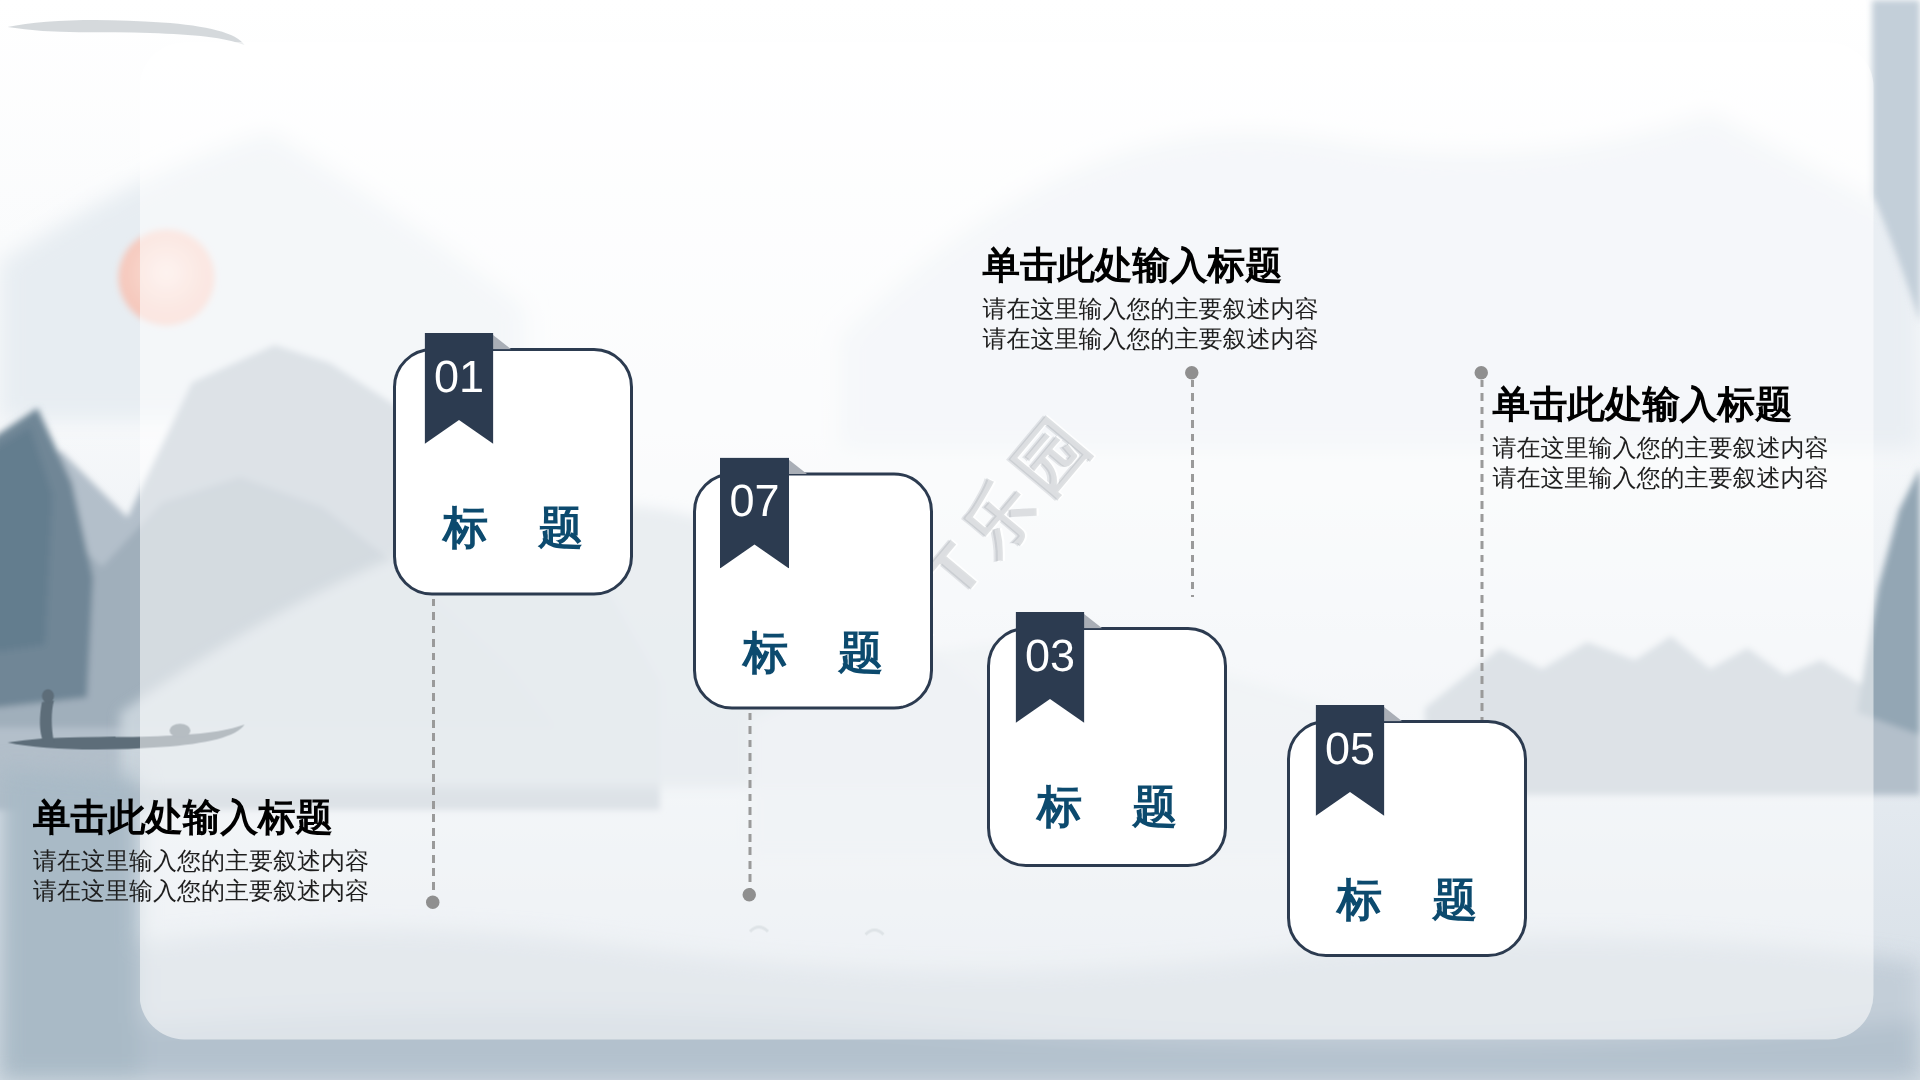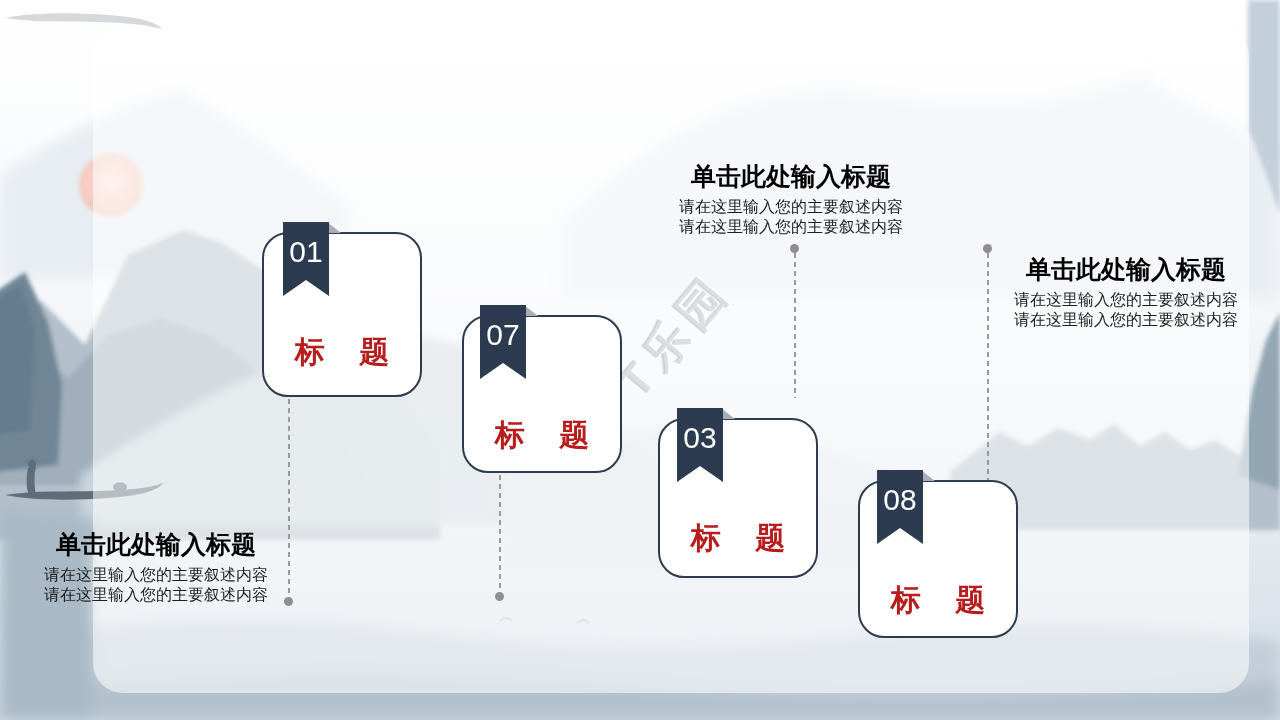--- a/index.html
+++ b/index.html
@@ -45,23 +45,23 @@
   .c3{left:658px;top:418px;height:160px}
   .c4{left:858px;top:480px;height:158px}
   .fold{position:absolute;top:-12px;width:14px;height:11px;background:#a9aeb6;
     clip-path:polygon(0 0,100% 100%,0 100%);}
   .c1 .fold{left:63px}.c2 .fold{left:60px}.c3 .fold{left:61px}.c4 .fold{left:61px}
   .ribbon{position:absolute;top:-12px;width:46px;height:74px;background:#2c3b50;
     clip-path:polygon(0 0,100% 0,100% 100%,50% calc(100% - 16px),0 100%);
     color:#ffffff;font-size:30px;text-align:center;padding-top:13px;box-sizing:border-box;}
   .c1 .ribbon{left:19px}.c2 .ribbon{left:16px}.c3 .ribbon{left:17px}.c4 .ribbon{left:17px}
   .card-label{position:absolute;left:0;right:0;top:98px;text-align:center;
-    font-size:30px;font-weight:bold;color:#b91c1c;word-spacing:26px;white-space:nowrap;}
+    font-size:30px;font-weight:bold;color:#0c4a6e;word-spacing:26px;white-space:nowrap;font-family:Liberation Serif, serif;}
   
-  .ann{position:absolute;text-align:center;}
+  .ann{position:absolute;text-align:left;}
   .ann-h{font-size:25px;font-weight:bold;color:#000000;margin:0 0 4px 0;white-space:nowrap;}
   .ann-l{font-size:16px;color:#1e1e1e;line-height:20px;white-space:nowrap;}
   .a-top{left:655px;top:160px;width:272px}
   .a-right{left:995px;top:253px;width:262px}
   .a-bl{left:22px;top:528px;width:268px}
 </style>
 </head>
 <body>
 
 <div class="slide">
@@ -173,17 +173,17 @@
     <div class="ribbon">07</div>
     <div class="card-label">标 题</div>
   </div>
   <div class="card c3">
     <div class="fold"></div>
     <div class="ribbon">03</div>
     <div class="card-label">标 题</div>
   </div>
   <div class="card c4">
     <div class="fold"></div>
-    <div class="ribbon">08</div>
+    <div class="ribbon">05</div>
     <div class="card-label">标 题</div>
   </div>
 
 </div>
 
 </body></html>

